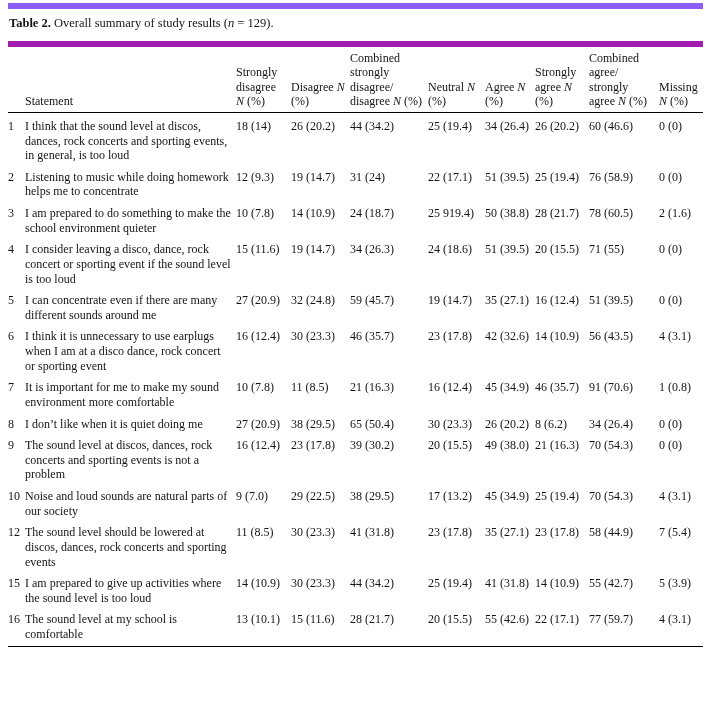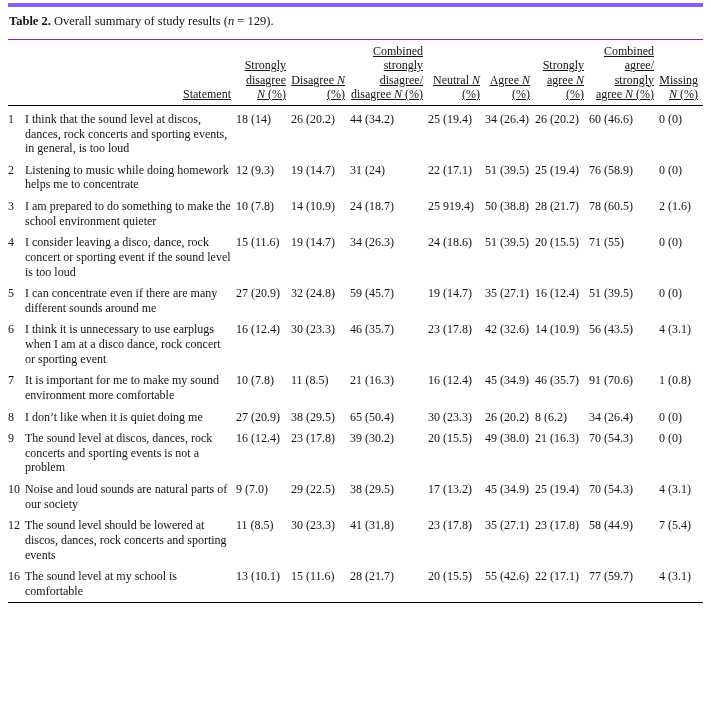--- a/index.html
+++ b/index.html
@@ -6,44 +6,43 @@
   html, body { background: #ffffff; }
   body {
     width: 711px;
     font-family: "Liberation Serif", serif;
     color: #141414;
     -webkit-font-smoothing: antialiased;
   }
   .page { width: 711px; padding: 3px 8px 8px 8px; background: #fff; }
 
   .caption {
-    border-top: 4px solid #8b5cf6;
+    border-top: 6px solid #8b5cf6;
     padding: 6px 1px 10px 1px;
     font-size: 12.5px;
     line-height: 1.3;
   }
   .caption-label { font-weight: bold; }
   .caption i { font-style: italic; }
 
   table {
     border-collapse: collapse;
     table-layout: fixed;
     width: 695px;
     font-size: 12px;
     border-bottom: 1px solid #000;
   }
   thead th {
-    border-top: 1px solid #a21caf;
+    border-top: 6px solid #a21caf;
     border-bottom: 1px solid #000;
-    text-align: right;
+    text-align: left;
     vertical-align: bottom;
     font-weight: normal;
     padding: 4px 5px 4px 0;
     line-height: 1.18;
-    text-decoration: underline;
   }
   tbody td {
     vertical-align: top;
     text-align: left;
     padding: 3px 5px 4px 0;
     line-height: 1.22;
   }
   tbody tr:first-child td { padding-top: 6px; }
   td.emph { font-weight: normal; }
   em.stat-n { font-style: italic; }
@@ -222,20 +221,32 @@
           <td class="col-strongly_disagree">11 (8.5)</td>
           <td class="col-disagree">30 (23.3)</td>
           <td class="col-combined_disagree emph">41 (31.8)</td>
           <td class="col-neutral">23 (17.8)</td>
           <td class="col-agree">35 (27.1)</td>
           <td class="col-strongly_agree">23 (17.8)</td>
           <td class="col-combined_agree emph">58 (44.9)</td>
           <td class="col-missing">7 (5.4)</td>
         </tr>
         <tr>
+          <td class="col-num">15</td>
+          <td class="col-statement">I am prepared to give up activities where the sound level is too loud</td>
+          <td class="col-strongly_disagree">14 (10.9)</td>
+          <td class="col-disagree">30 (23.3)</td>
+          <td class="col-combined_disagree emph">44 (34.2)</td>
+          <td class="col-neutral">25 (19.4)</td>
+          <td class="col-agree">41 (31.8)</td>
+          <td class="col-strongly_agree">14 (10.9)</td>
+          <td class="col-combined_agree emph">55 (42.7)</td>
+          <td class="col-missing">5 (3.9)</td>
+        </tr>
+        <tr>
           <td class="col-num">16</td>
           <td class="col-statement">The sound level at my school is comfortable</td>
           <td class="col-strongly_disagree">13 (10.1)</td>
           <td class="col-disagree">15 (11.6)</td>
           <td class="col-combined_disagree emph">28 (21.7)</td>
           <td class="col-neutral">20 (15.5)</td>
           <td class="col-agree">55 (42.6)</td>
           <td class="col-strongly_agree">22 (17.1)</td>
           <td class="col-combined_agree emph">77 (59.7)</td>
           <td class="col-missing">4 (3.1)</td>

